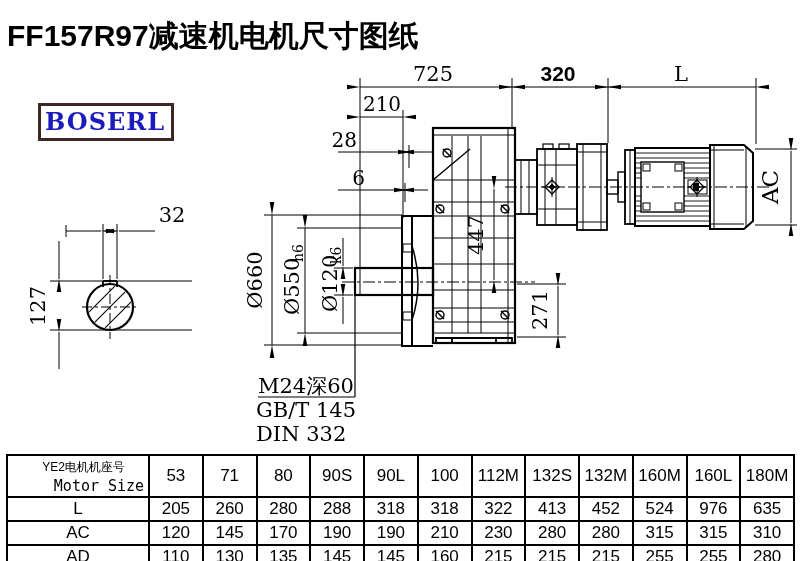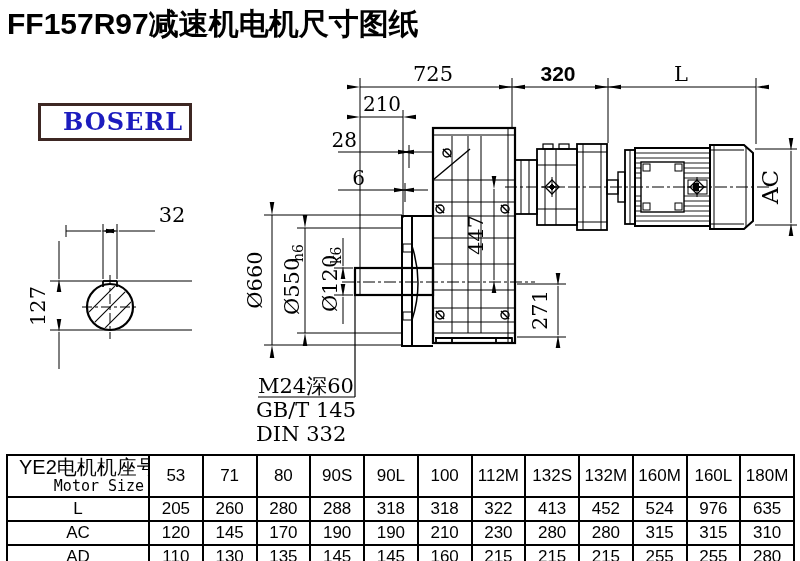--- a/index.html
+++ b/index.html
@@ -1,32 +1,32 @@
 <!DOCTYPE html>
 <html><head>
 <meta charset="utf-8">
 <style>
   html,body{margin:0;padding:0;background:#fff;}
   #page{position:relative;width:800px;height:561px;background:#ffffff;overflow:hidden;
         font-family:"Liberation Sans",sans-serif;color:#000;}
-  #title{position:absolute;left:7px;top:4px;font-size:30px;font-weight:700;
+  #title{position:absolute;left:7px;top:16px;font-size:30px;font-weight:700;
          letter-spacing:0px;color:#000;white-space:nowrap;}
   #logo{position:absolute;left:38px;top:103px;border:3px solid #3d2723;background:#fff;
-        padding:1px 6px 2px 22px;}
+        padding:1px 6px 2px 4px;}
   #logo span{font-family:"DejaVu Serif","Liberation Serif",serif;font-weight:700;
         font-size:24px;color:#1c1cbe;letter-spacing:1px;}
   svg{position:absolute;left:0;top:0;}
   svg text{font-family:"DejaVu Serif","Liberation Serif",serif;fill:#000;}
   .sans{font-family:"Liberation Sans",sans-serif !important;}
   #dimtable{position:absolute;left:6px;top:454px;width:789px;border-collapse:collapse;
             table-layout:fixed;text-align:center;}
   #dimtable td{border:2px solid #000;padding:0;font-size:17px;color:#000;
                height:22px;overflow:hidden;white-space:nowrap;}
   #dimtable td.hd{height:40px;}
-  #dimtable .cn{font-size:20px;line-height:19px;margin-left:11px;}
+  #dimtable .cn{font-size:12px;line-height:19px;margin-left:11px;}
   #dimtable .mono{font-family:"DejaVu Sans Mono","Liberation Mono",monospace;
                   font-size:15px;line-height:18px;margin-left:42px;}
   col.c0{width:142px;}
 </style>
 </head>
 <body>
 
 <div id="page">
   <div id="title">FF157R97减速机电机尺寸图纸</div>
   <div id="logo">

